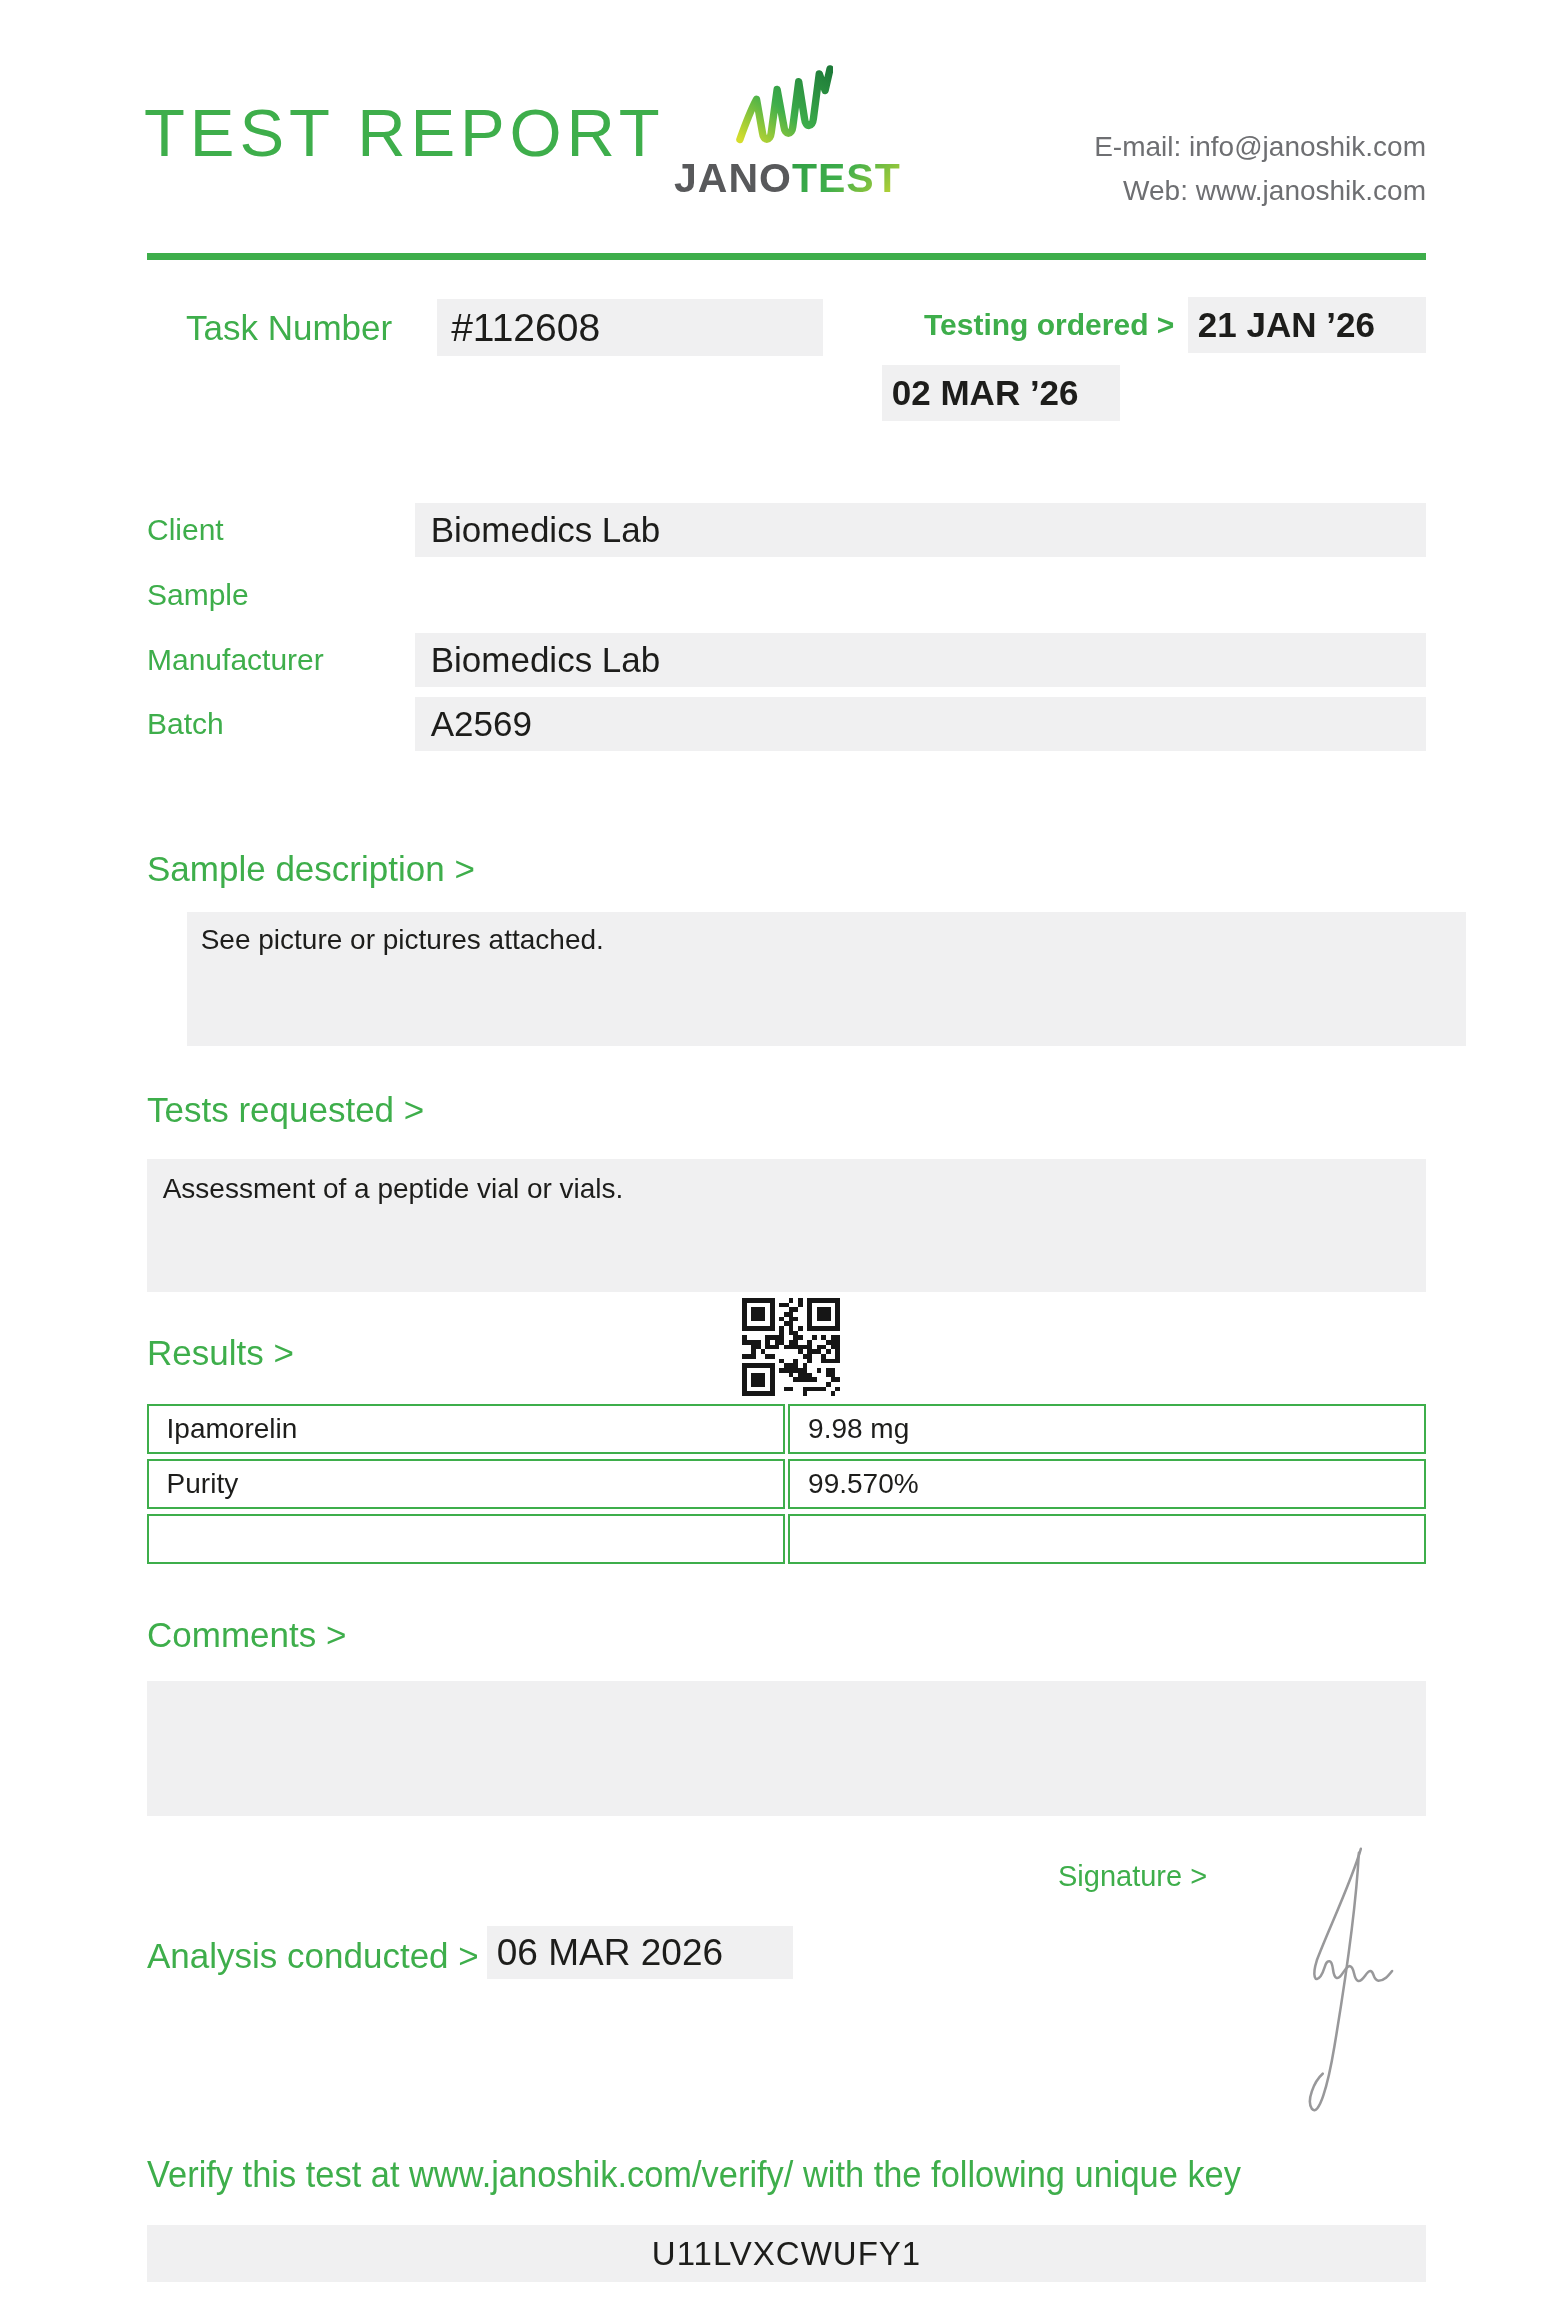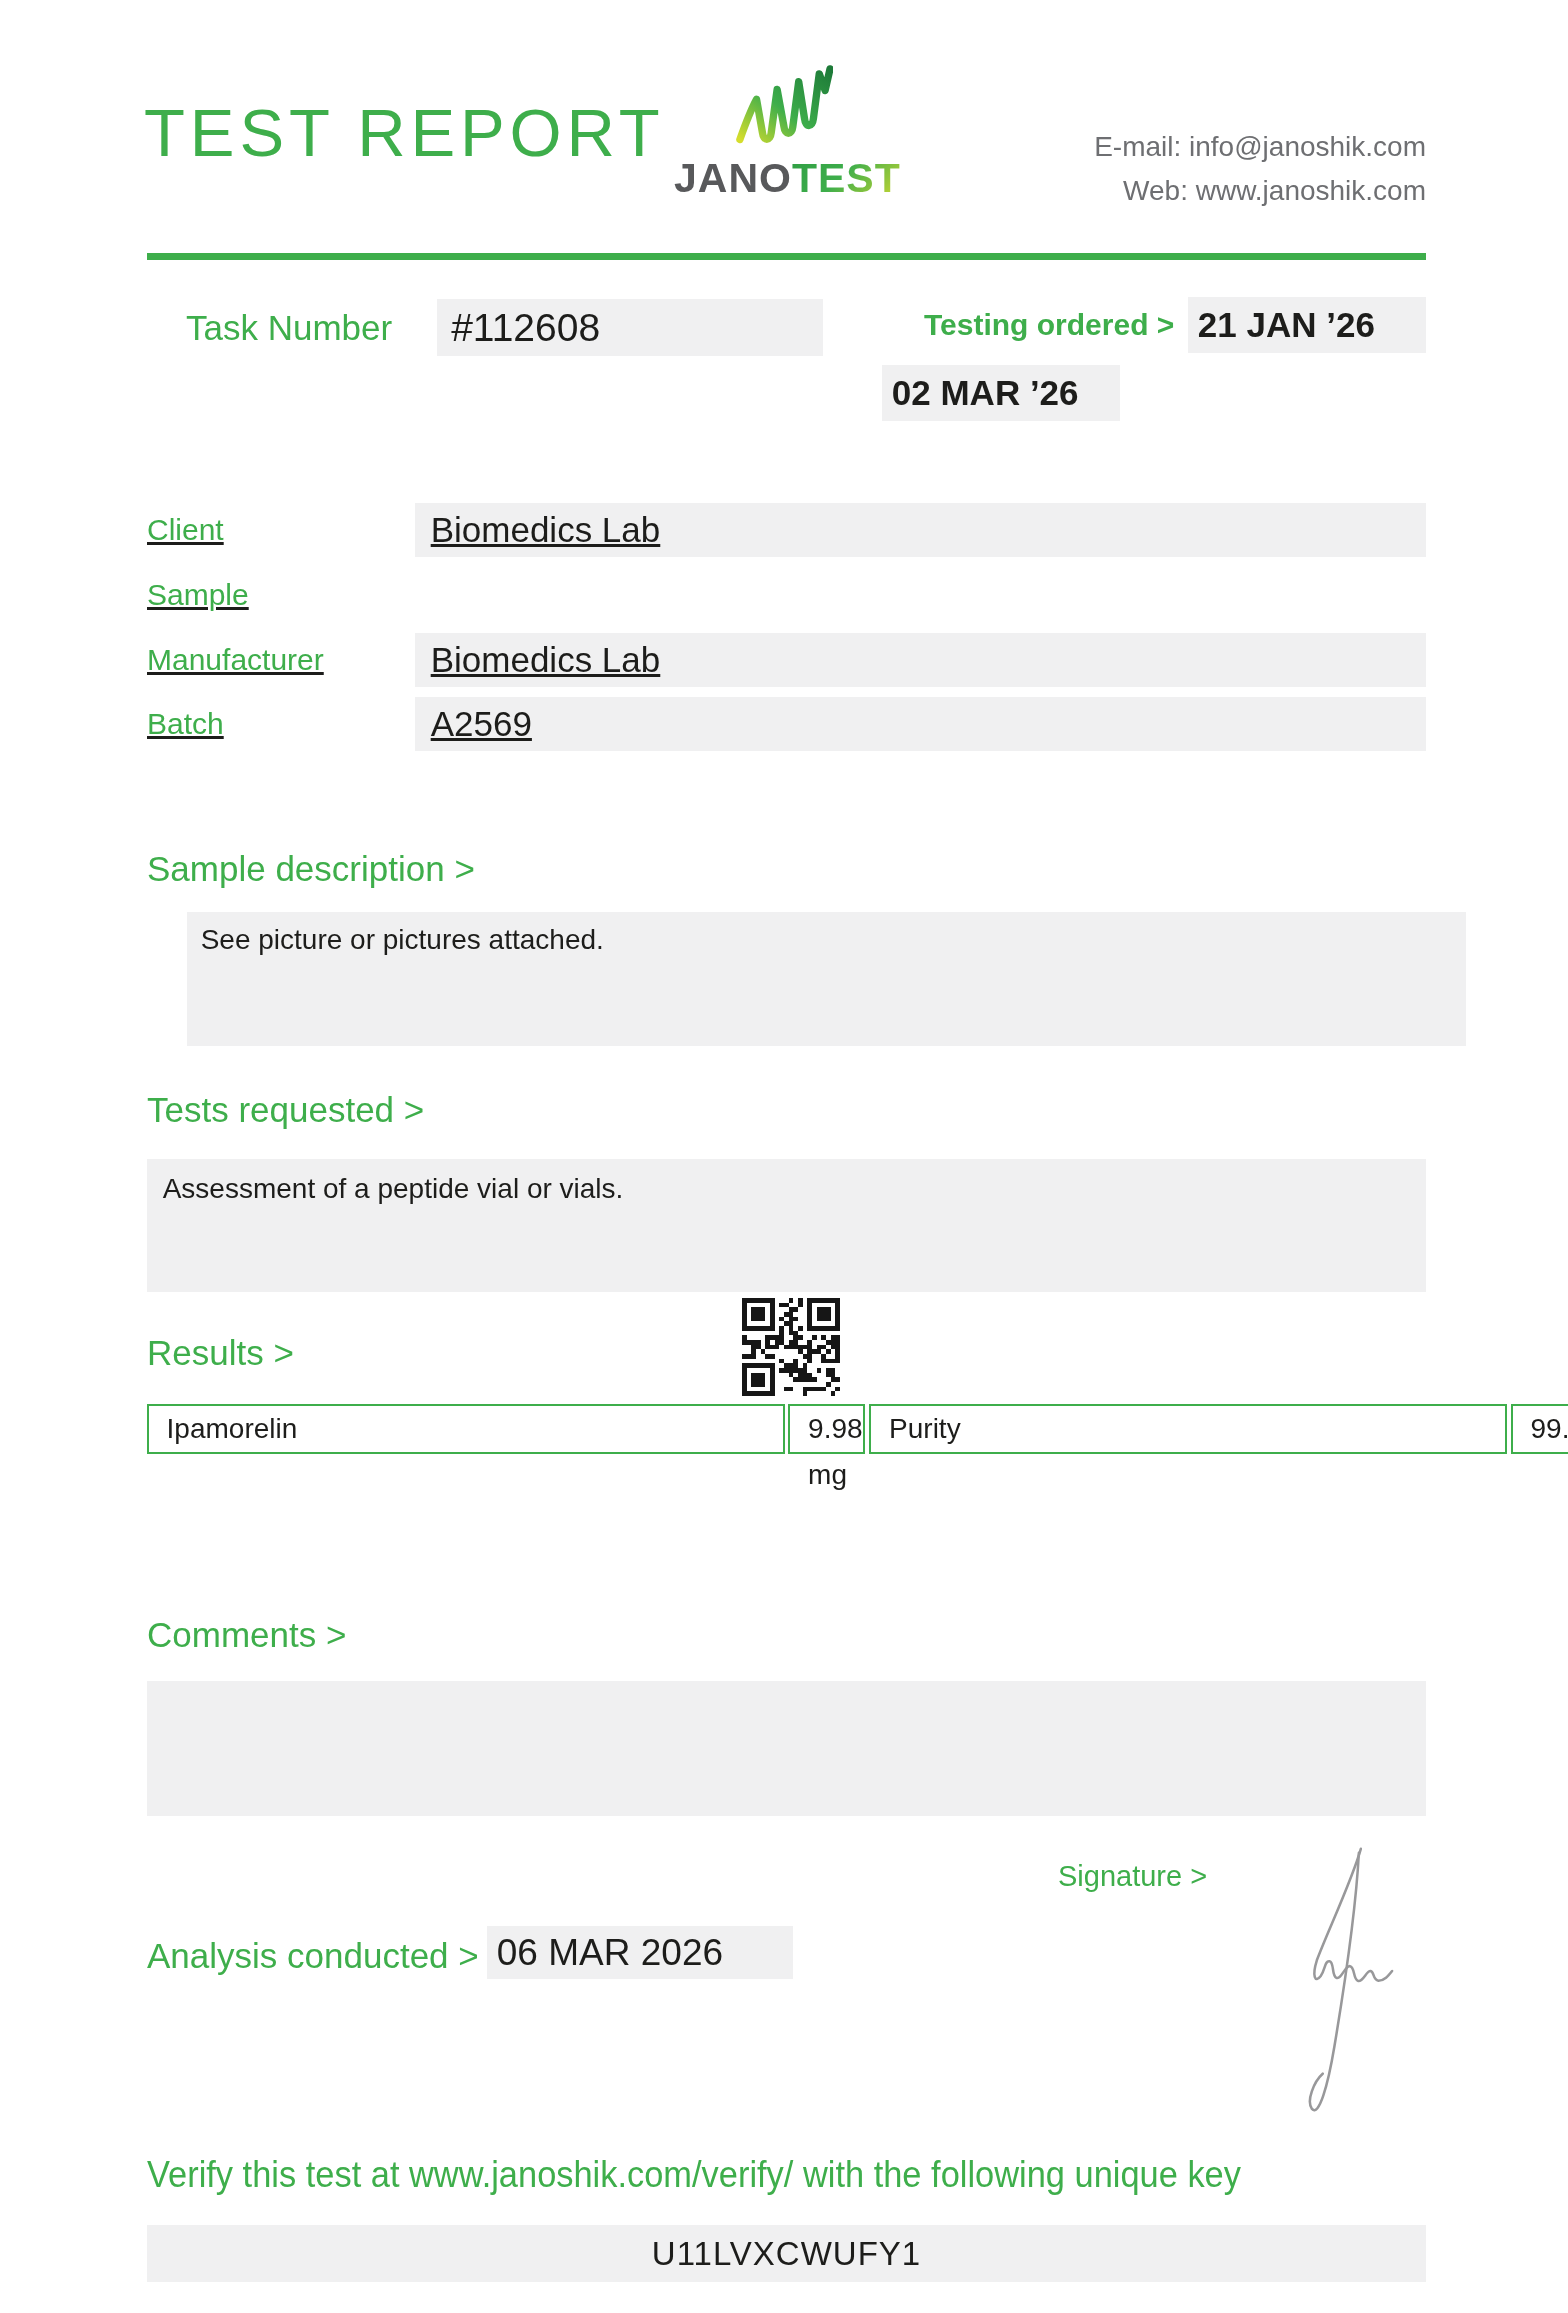--- a/index.html
+++ b/index.html
@@ -39,35 +39,35 @@
   #task-row{left:147px;top:299px;width:676px;display:flex;align-items:stretch;}
   #task-row .row-label{width:266px;font-size:35px;line-height:57px;margin-left:39px;}
   #task-row .val-box{width:407px;height:57px;font-size:39px;line-height:57px;padding-left:13.7px;box-sizing:border-box;}
 
   #dates{left:882px;top:297px;width:544px;display:flex;flex-direction:column;gap:11.8px;font-weight:bold;}
   #dates .drow{display:flex;height:56px;}
   #dates .row-label{flex:1;text-align:right;font-size:30px;line-height:56px;padding-right:13.7px;}
   #dates .val-box{width:238px;height:56px;font-size:35px;line-height:56px;padding-left:9.8px;box-sizing:border-box;}
 
   #info{left:147px;top:503px;width:1279px;display:flex;flex-direction:column;gap:10.8px;}
-  #info .irow{display:flex;height:54px;text-decoration:underline;}
+  #info .irow{display:flex;height:54px;}
   #info .row-label{width:268px;font-size:30px;line-height:54px;}
   #info .val-box{flex:1;height:54px;font-size:35px;line-height:54px;padding-left:15.7px;box-sizing:border-box;}
 
   .sec-heading{color:var(--green);font-size:35px;white-space:nowrap;}
   #desc-heading{left:147px;top:849px;}
   #desc-box{left:147px;top:912px;width:1279px;height:134px;font-size:28px;padding:11.8px 0 0 13.7px;box-sizing:border-box;margin-left:40px;}
   #tests-heading{left:147px;top:1090px;}
   #tests-box{left:147px;top:1159px;width:1279px;height:133px;font-size:28px;padding:13.7px 0 0 15.7px;box-sizing:border-box;}
 
   #results-heading{left:147px;top:1333px;}
   #qr{left:742px;top:1298px;width:98px;height:98px;}
   #qr svg{width:98px;height:98px;shape-rendering:crispEdges;}
 
-  #results-table{left:147px;top:1404px;width:1279px;display:flex;gap:4.9px;}
+  #results-table{left:147px;top:1404px;width:1279px;display:flex;flex-direction:column;gap:4.9px;}
   #results-table .trow{display:flex;gap:3.9px;}
   #results-table .cell{border:2.9px solid var(--green);background:#fff;height:46px;line-height:46px;font-size:28px;padding-left:17.6px;box-sizing:content-box;}
   #results-table .c1{width:616px;}
   #results-table .c2{flex:1;}
 
   #comments-heading{left:147px;top:1615px;}
   #comments-box{left:147px;top:1681px;width:1279px;height:135px;font-size:28px;padding:11.8px 0 0 13.7px;box-sizing:border-box;}
 
   #signature-svg{left:1266px;top:1841px;width:132px;height:284px;}
 

